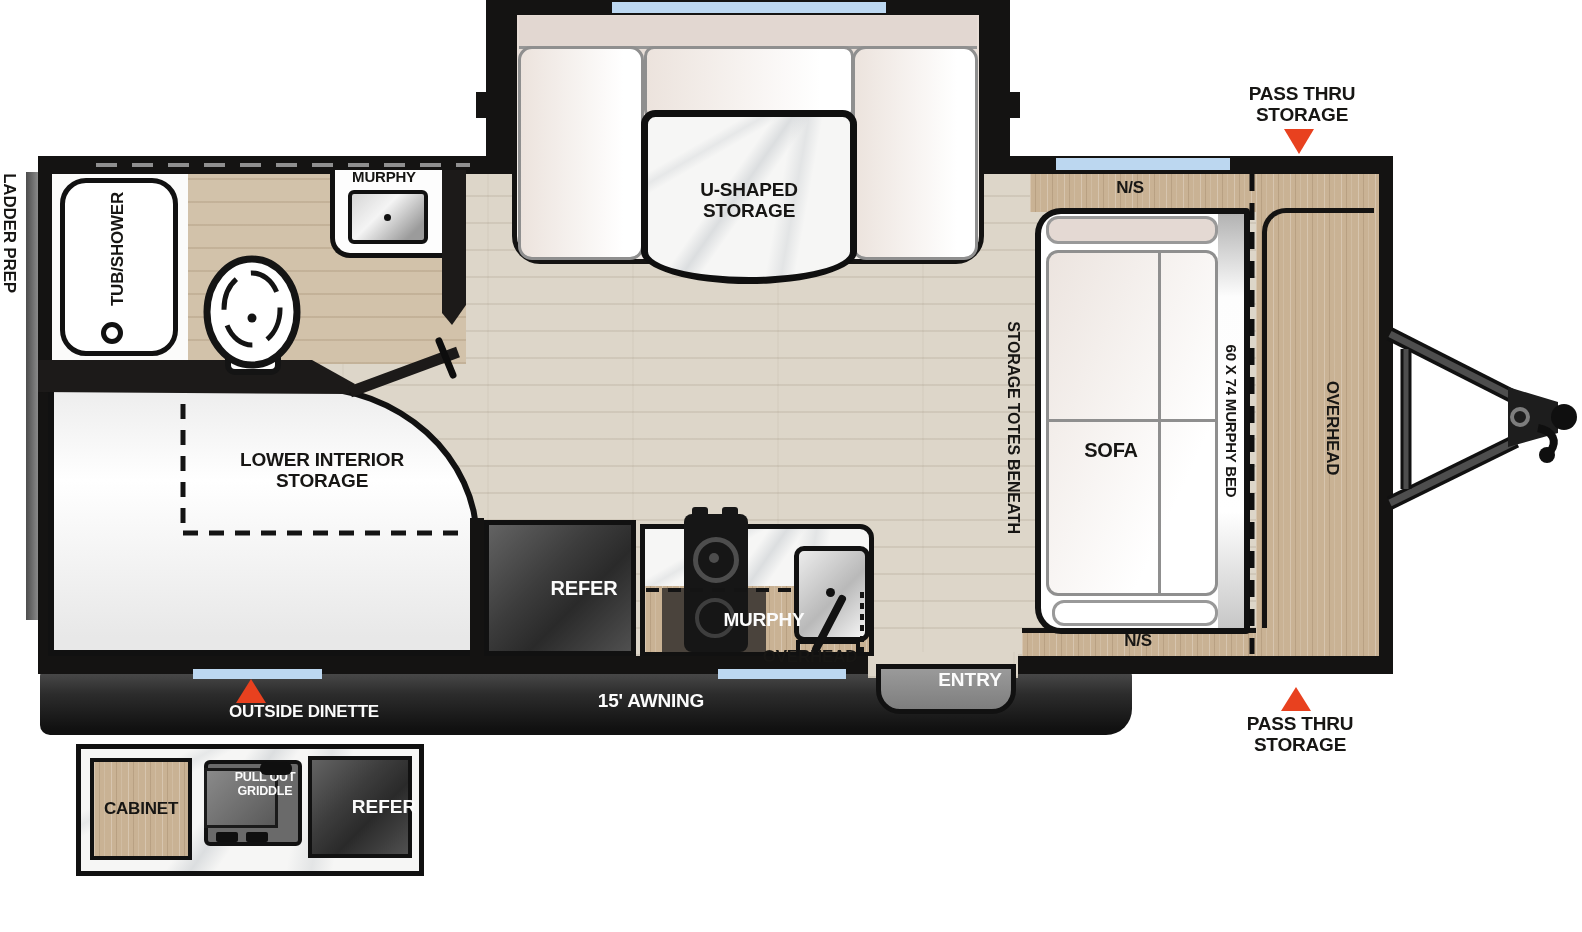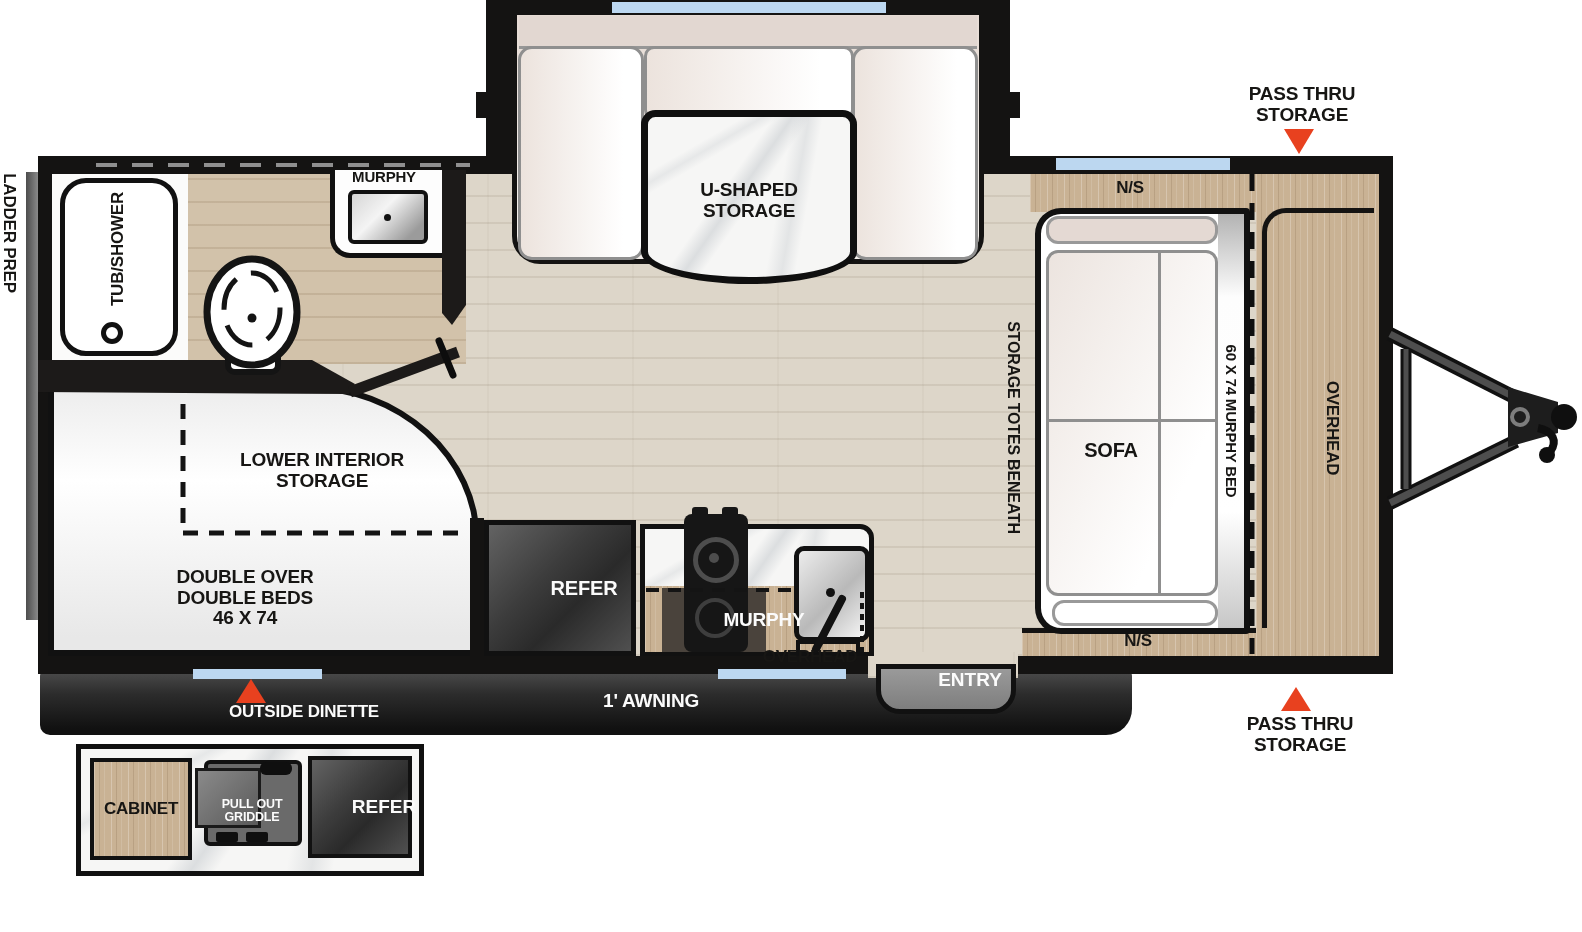--- a/index.html
+++ b/index.html
@@ -83,25 +83,20 @@
   <div class="abs" style="left:330px;top:170px;width:116px;height:88px;background:#fdfdfd;border-left:5px solid #111;border-bottom:5px solid #111;border-radius:0 0 0 20px;box-sizing:border-box;"></div>
   <div class="lbl" style="left:334px;top:169px;width:100px;font-size:15px;">MURPHY</div>
   <div class="abs" style="left:348px;top:190px;width:80px;height:54px;border:4px solid #111;border-radius:6px;background:linear-gradient(135deg,#d6d6d6,#f4f4f4 40%,#9b9b9b 85%);box-sizing:border-box;"></div>
   <div class="abs" style="left:384px;top:214px;width:7px;height:7px;background:#111;border-radius:50%;"></div>
 
   <div class="abs" style="left:48px;top:384px;width:432px;height:272px;background:linear-gradient(180deg,#ededed,#ffffff 35%,#e8e8e8 95%);border:6px solid #111;border-top-right-radius:175px 158px;box-sizing:border-box;"></div>
   <div class="lbl" style="left:212px;top:450px;width:220px;font-size:19px;">
     <div>LOWER INTERIOR</div>
     <div>STORAGE</div>
   </div>
-  <div class="lbl" style="left:135px;top:567px;width:220px;font-size:19px;">
-    <div>DOUBLE OVER</div>
-    <div>DOUBLE BEDS</div>
-    <div>46 X 74</div>
-  </div>
   <div class="abs wall" style="left:470px;top:518px;width:14px;height:140px;"></div>
 
   <div class="abs refer-bg" style="left:484px;top:520px;width:152px;height:136px;border:5px solid #111;box-sizing:border-box;display:flex;align-items:center;justify-content:center;">
     <span class="white" style="font-weight:700;font-size:20px;letter-spacing:-0.2px;">REFER</span>
   </div>
 
   <div class="abs marble" style="left:640px;top:524px;width:234px;height:132px;border:5px solid #111;border-radius:0 14px 0 0;box-sizing:border-box;"></div>
   <div class="abs wood" style="left:645px;top:586px;width:224px;height:66px;"></div>
   <div class="abs" style="left:662px;top:588px;width:104px;height:64px;background:#4a433c;"></div>
   <div class="abs" style="left:684px;top:514px;width:64px;height:138px;background:#161616;border-radius:8px;"></div>
@@ -196,28 +191,28 @@
   <div class="tri tri-down" style="left:1284px;top:129px;"></div>
 
   <div class="tri tri-up" style="left:1281px;top:687px;"></div>
   <div class="lbl" style="left:1210px;top:714px;width:180px;font-size:19px;">
     <div>PASS THRU</div>
     <div>STORAGE</div>
   </div>
 
   <div class="tri tri-up" style="left:236px;top:679px;z-index:6;"></div>
   <div class="lbl white" style="left:158px;top:703px;width:196px;font-size:17px;z-index:6;">OUTSIDE DINETTE</div>
-  <div class="lbl white" style="left:518px;top:691px;width:170px;font-size:19px;z-index:6;">1' AWNING</div>
+  <div class="lbl white" style="left:518px;top:691px;width:170px;font-size:19px;z-index:6;">15' AWNING</div>
 
   <div class="abs marble" style="left:76px;top:744px;width:348px;height:132px;border:5px solid #111;box-sizing:border-box;"></div>
   <div class="abs wood" style="left:90px;top:758px;width:102px;height:102px;border:4px solid #111;box-sizing:border-box;display:flex;align-items:center;justify-content:center;">
     <span class="lbl" style="position:static;font-size:17px;">CABINET</span>
   </div>
   <div class="abs" style="left:204px;top:760px;width:98px;height:86px;border:4px solid #111;border-radius:6px;background:#6a6a6a;box-sizing:border-box;"></div>
-  <div class="abs" style="left:195px;top:768px;width:66px;height:60px;background:linear-gradient(135deg,#8a8a8a,#595959);border:3px solid #1a1a1a;box-sizing:border-box;display:flex;align-items:flex-end;justify-content:center;">
+  <div class="abs" style="left:204px;top:768px;width:74px;height:60px;background:linear-gradient(135deg,#8a8a8a,#595959);border:3px solid #1a1a1a;box-sizing:border-box;display:flex;align-items:flex-start;justify-content:center;">
     <span class="lbl white" style="position:static;font-size:12.5px;line-height:1.1;">
       <span style="display:block;">PULL OUT</span>
       <span style="display:block;">GRIDDLE</span>
     </span>
   </div>
   <div class="abs" style="left:260px;top:762px;width:32px;height:13px;background:#0f0f0f;border-radius:6px;"></div>
   <div class="abs" style="left:216px;top:832px;width:22px;height:10px;background:#0f0f0f;border-radius:2px;"></div>
   <div class="abs" style="left:246px;top:832px;width:22px;height:10px;background:#0f0f0f;border-radius:2px;"></div>
   <div class="abs refer-bg" style="left:308px;top:756px;width:104px;height:102px;border:4px solid #111;box-sizing:border-box;display:flex;align-items:center;justify-content:center;">
     <span class="white" style="font-weight:700;font-size:19px;">REFER</span>

